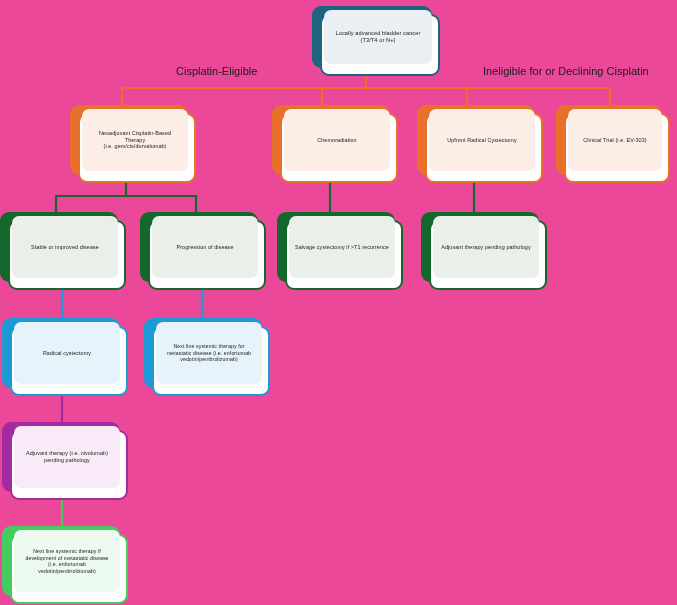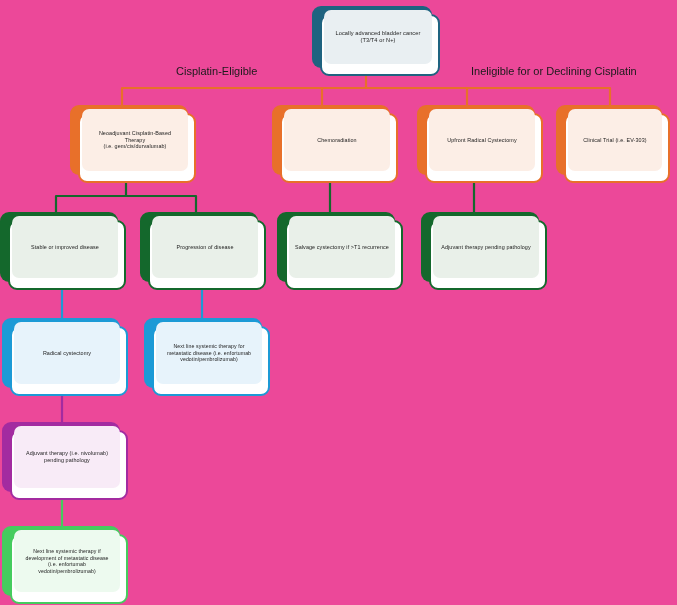--- a/index.html
+++ b/index.html
@@ -103,21 +103,21 @@
     <path d="M62,290 L62,318" stroke="#1C9AD6" stroke-width="2.2" fill="none"></path>
 
     <path d="M202,290 L202,318" stroke="#1C9AD6" stroke-width="2.2" fill="none"></path>
 
     <path d="M62,396 L62,422" stroke="#A32BA0" stroke-width="2.2" fill="none"></path>
 
     <path d="M62,500 L62,526" stroke="#45CC5E" stroke-width="2.2" fill="none"></path>
   </svg>
 
   <div class="branch-label" style="left:176px; top:65px;">Cisplatin-Eligible</div>
-  <div class="branch-label" style="left:471px; top:65px;">Ineligible for or Declining Cisplatin</div>
+  <div class="branch-label" style="left:483px; top:65px;">Ineligible for or Declining Cisplatin</div>
 
   <div class="node" style="left:312px; top:6px; width:128px; height:70px;">
     <div class="plate" style="width:120px; height:62px; background:#1F6380;"></div>
     <div class="card" style="left:8px; top:8px; width:120px; height:62px;
          border:2px solid #1F6380;"></div>
     <div class="wash" style="left:12px; top:4px; width:108px; height:54px;
          background:#E9EFF2;"></div>
     <div class="label" style="left:12px; top:4px; width:108px; height:54px; font-size:5.6px;">
       <span>
         <span>Locally advanced bladder cancer</span><br>

